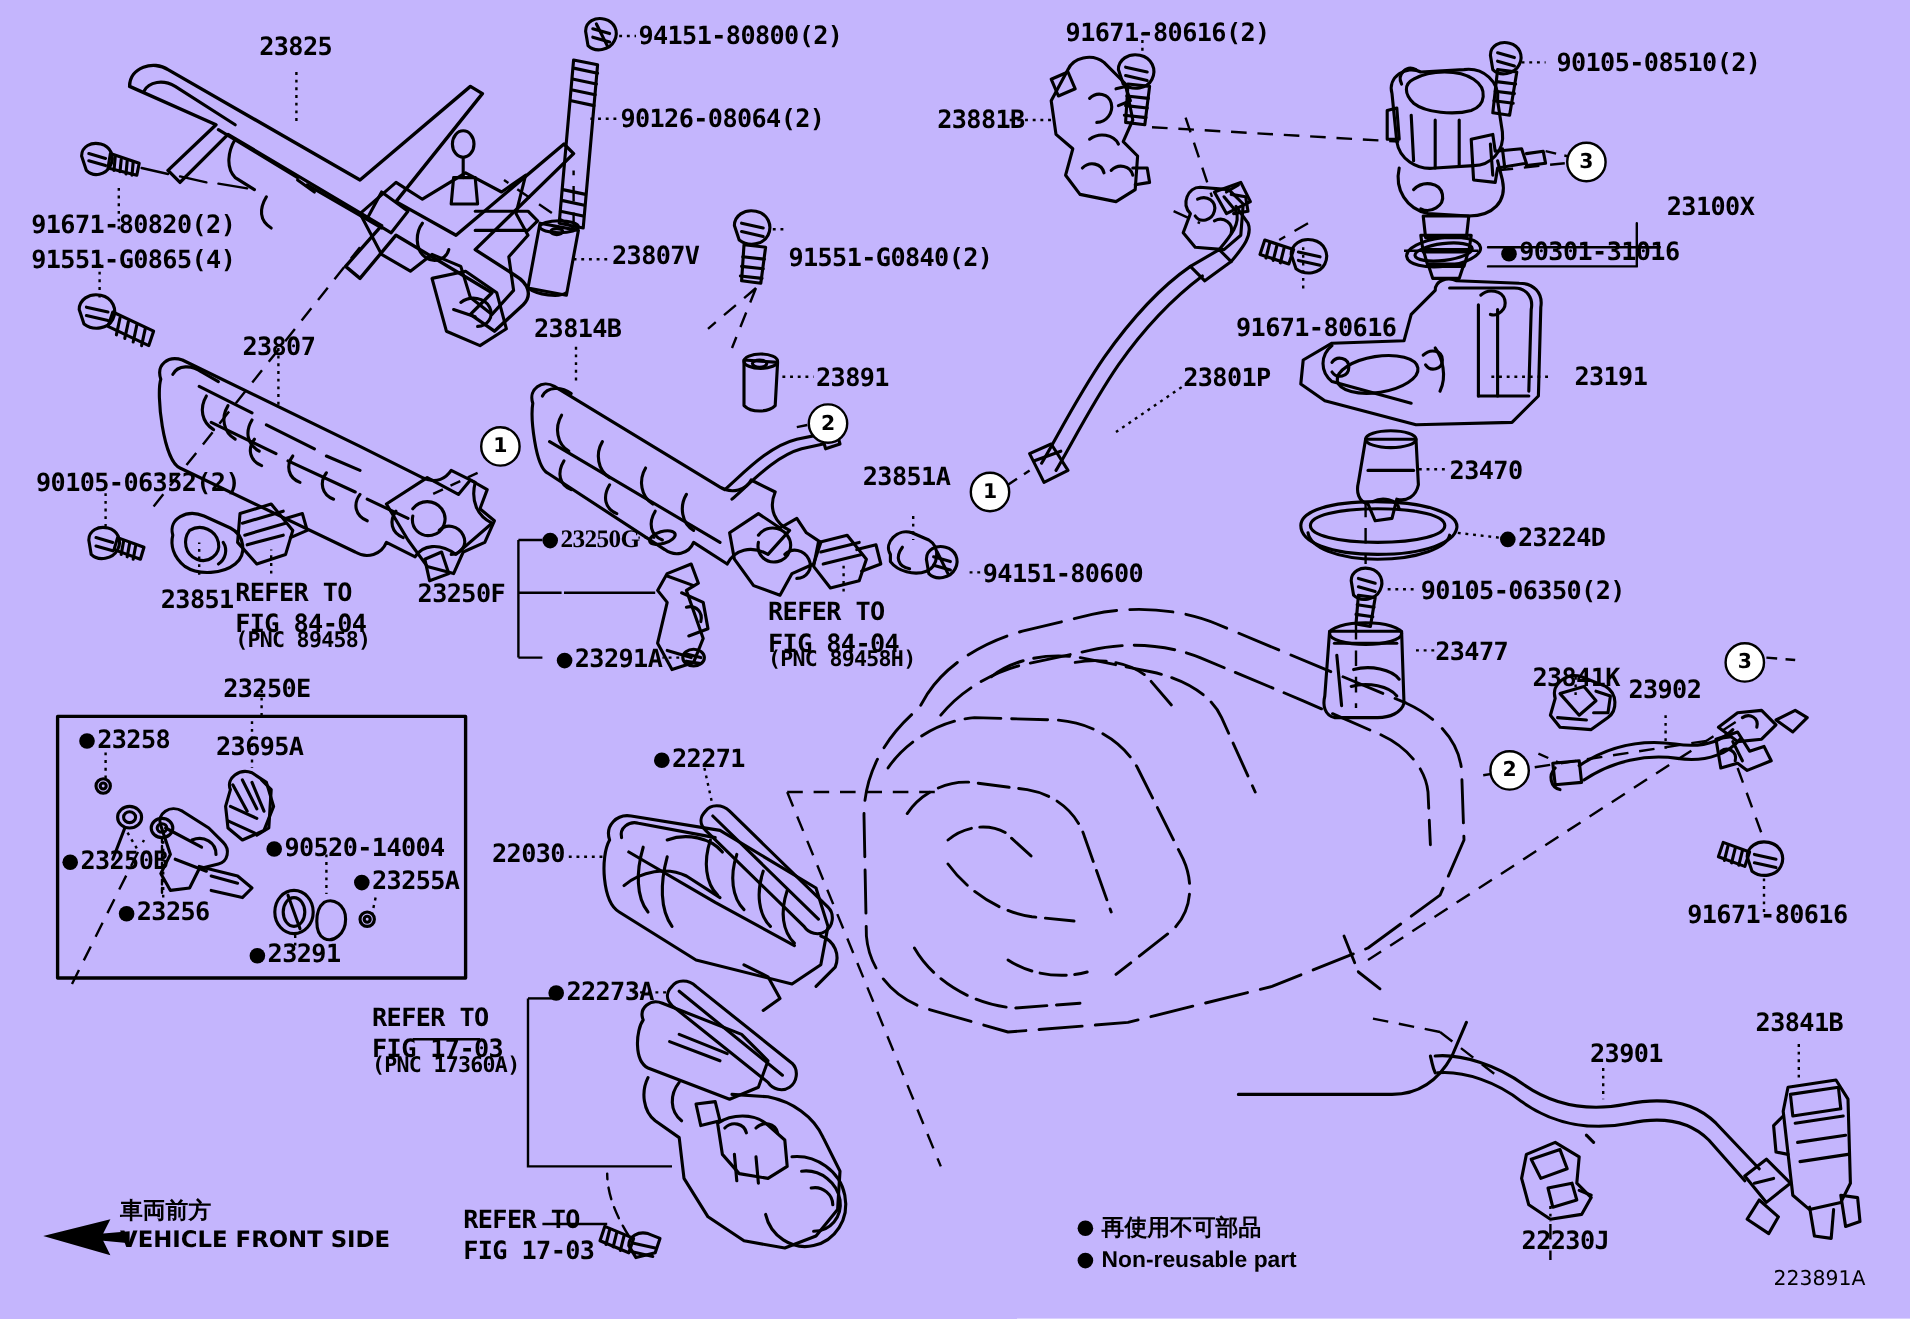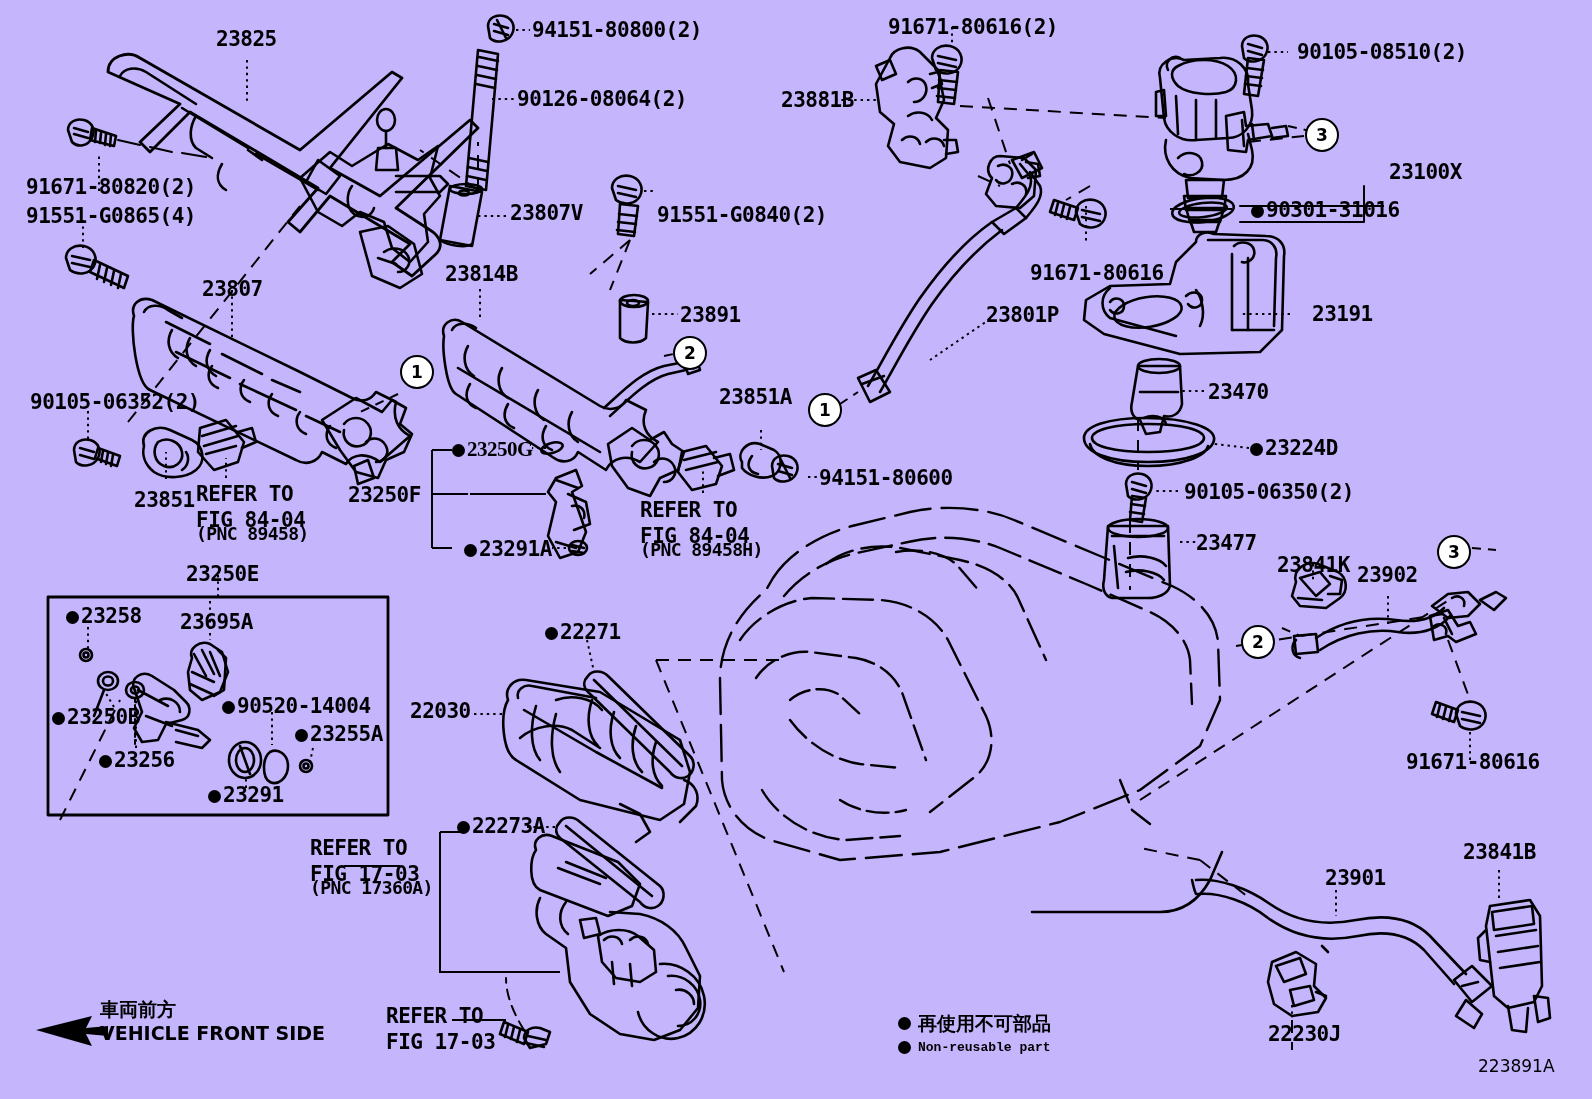--- a/index.html
+++ b/index.html
@@ -38,21 +38,21 @@
     display:inline-block;width:13px;height:13px;border-radius:50%;
     background:#000;vertical-align:-1px;margin-right:2px;
   }
   .callout{
     position:absolute;width:30px;height:30px;border:2.2px solid #000;border-radius:50%;
     font-family:"DejaVu Sans","Liberation Sans",sans-serif;font-weight:700;font-size:17px;
     display:flex;align-items:center;justify-content:center;color:#000;background:#fff;
   }
   #legend{position:absolute;left:898px;top:1012px;}
   #legend .jp{position:static;display:block;}
-  #legend .en{position:static;display:block;font-family:Liberation Mono, monospace;font-weight:700;font-size:13px;}
+  #legend .en{position:static;display:block;font-family:Liberation Sans, sans-serif;font-weight:700;font-size:19px;}
   .lrow{display:flex;align-items:center;}
   .lrow .dot{margin-right:7px;}
 </style>
 </head>
 <body>
 
 <div id="page">
 
   <svg id="art" viewBox="0 0 1592 1099" xmlns="http://www.w3.org/2000/svg">
     <g fill="none" stroke="#000" stroke-width="2.6" stroke-linejoin="round" stroke-linecap="round">

